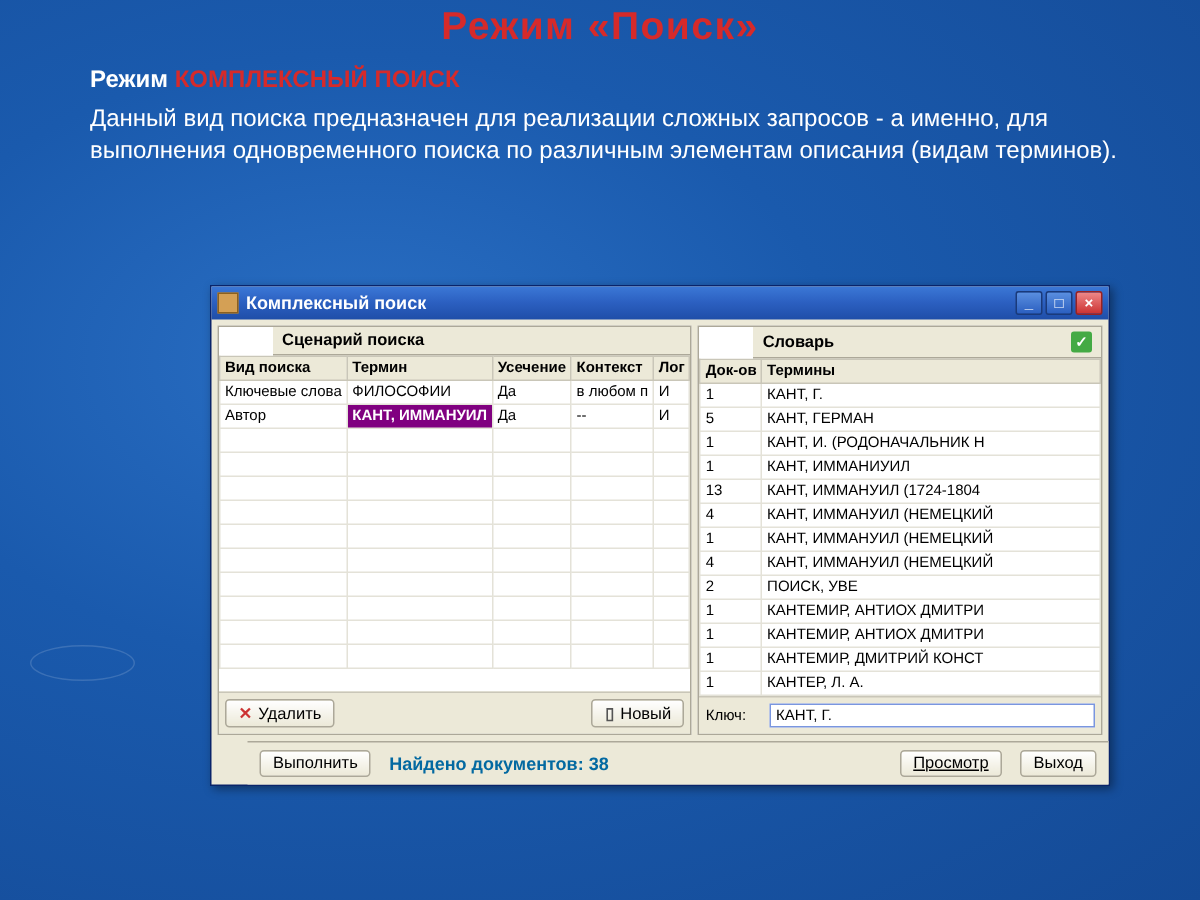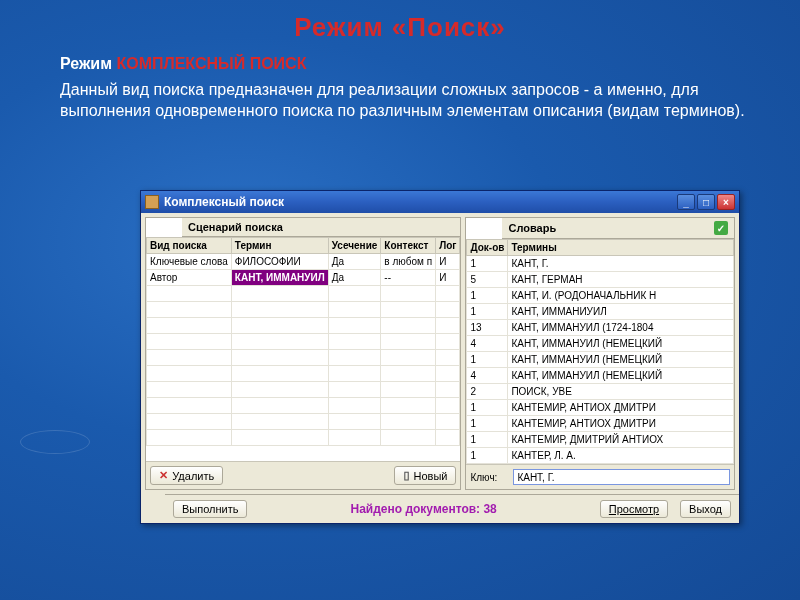--- a/index.html
+++ b/index.html
@@ -8,21 +8,21 @@
     background: radial-gradient(ellipse at 30% 40%, #2a6fc4 0%, #1a5aad 40%, #144a96 100%);
     font-family: Arial, sans-serif;
     position: relative;
     overflow: hidden;
   }
   .slide-title {
     color: #d62a2a;
     font-size: 26px;
     font-weight: bold;
     text-align: center;
-    padding-top: 12px;
+    padding-top: 2px;
     letter-spacing: 1px;
   }
   .slide-body {
     color: #fff;
     padding: 10px 50px 0 60px;
     font-size: 16px;
     line-height: 1.35;
   }
   .slide-body .red { color: #d62a2a; font-weight: bold; }
   .slide-body .bold { font-weight: bold; }
@@ -160,22 +160,22 @@
     background:#ece9d8;
     border-top:1px solid #aca899;
     display:flex;
     align-items:center;
     padding:5px 8px;
     gap:12px;
     margin-left:24px;
   }
   .bottombar .status{
     flex:1;
-    text-align:center;
-    color:#a21caf;
+    text-align:left;
+    color:#0369a1;
     font-weight:bold;
     font-size:12px;
   }
 
   
   .ring{
     position:absolute; border:1px solid rgba(255,255,255,0.15);
     border-radius:50%; pointer-events:none;
   }
 </style>
@@ -374,21 +374,21 @@
               <tr>
                 <td style="width: 34px;">1</td>
                 <td>КАНТЕМИР, АНТИОХ ДМИТРИ</td>
               </tr>
               <tr>
                 <td style="width: 34px;">1</td>
                 <td>КАНТЕМИР, АНТИОХ ДМИТРИ</td>
               </tr>
               <tr>
                 <td style="width: 34px;">1</td>
-                <td>КАНТЕМИР, ДМИТРИЙ АНТИОХ</td>
+                <td>КАНТЕМИР, ДМИТРИЙ КОНСТ</td>
               </tr>
               <tr>
                 <td style="width: 34px;">1</td>
                 <td>КАНТЕР, Л. А.</td>
               </tr>
             </tbody>
         </table>
       </div>
       <div class="keyrow">
         <span>Ключ:</span>

